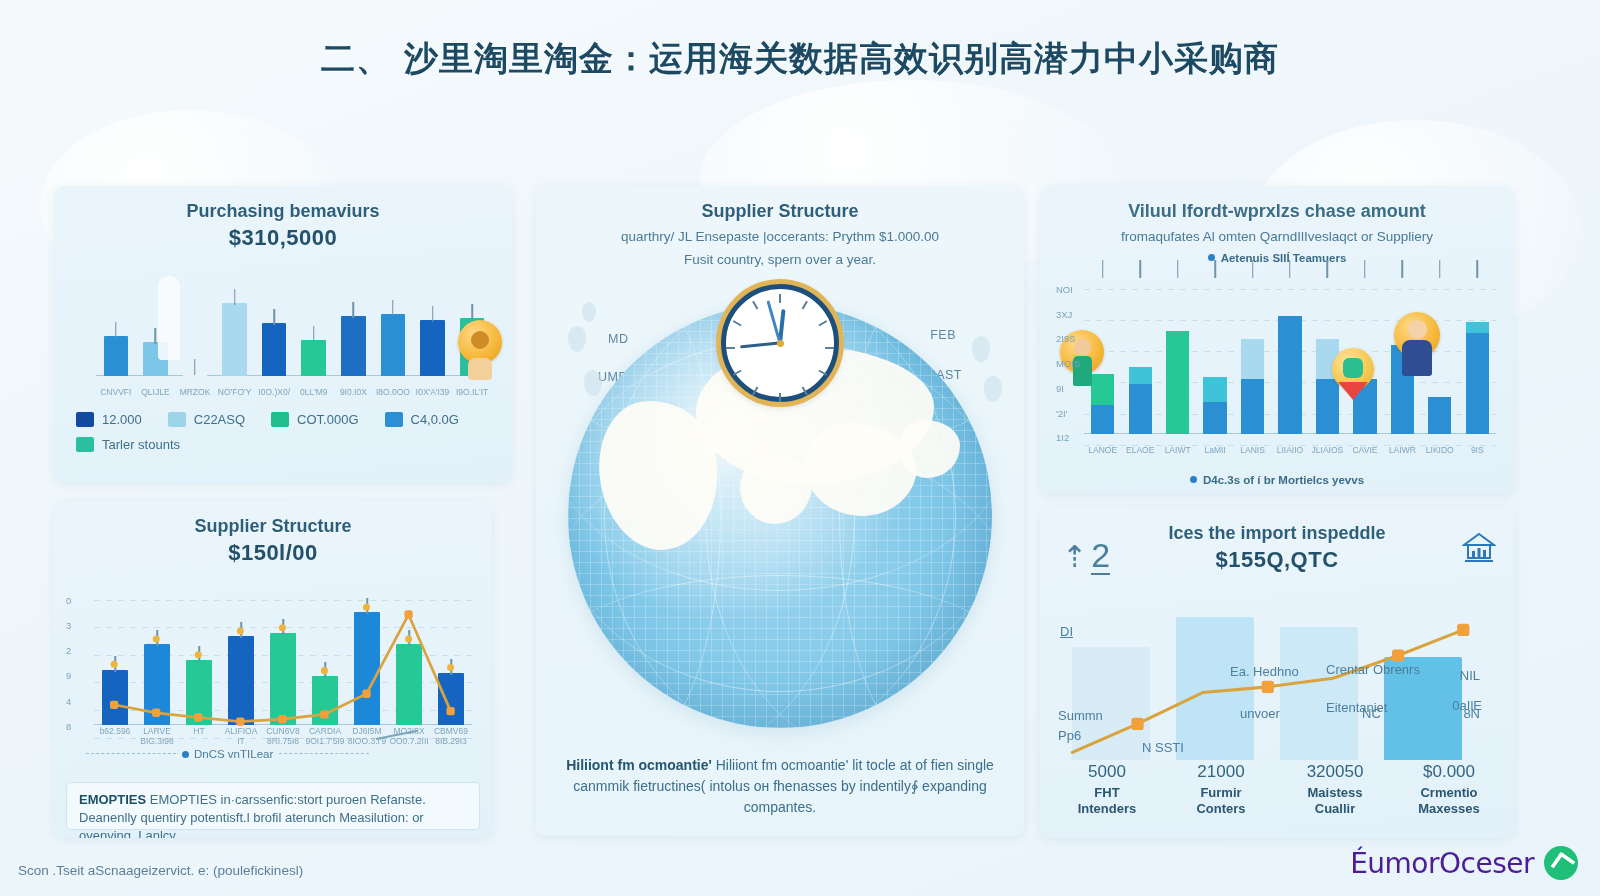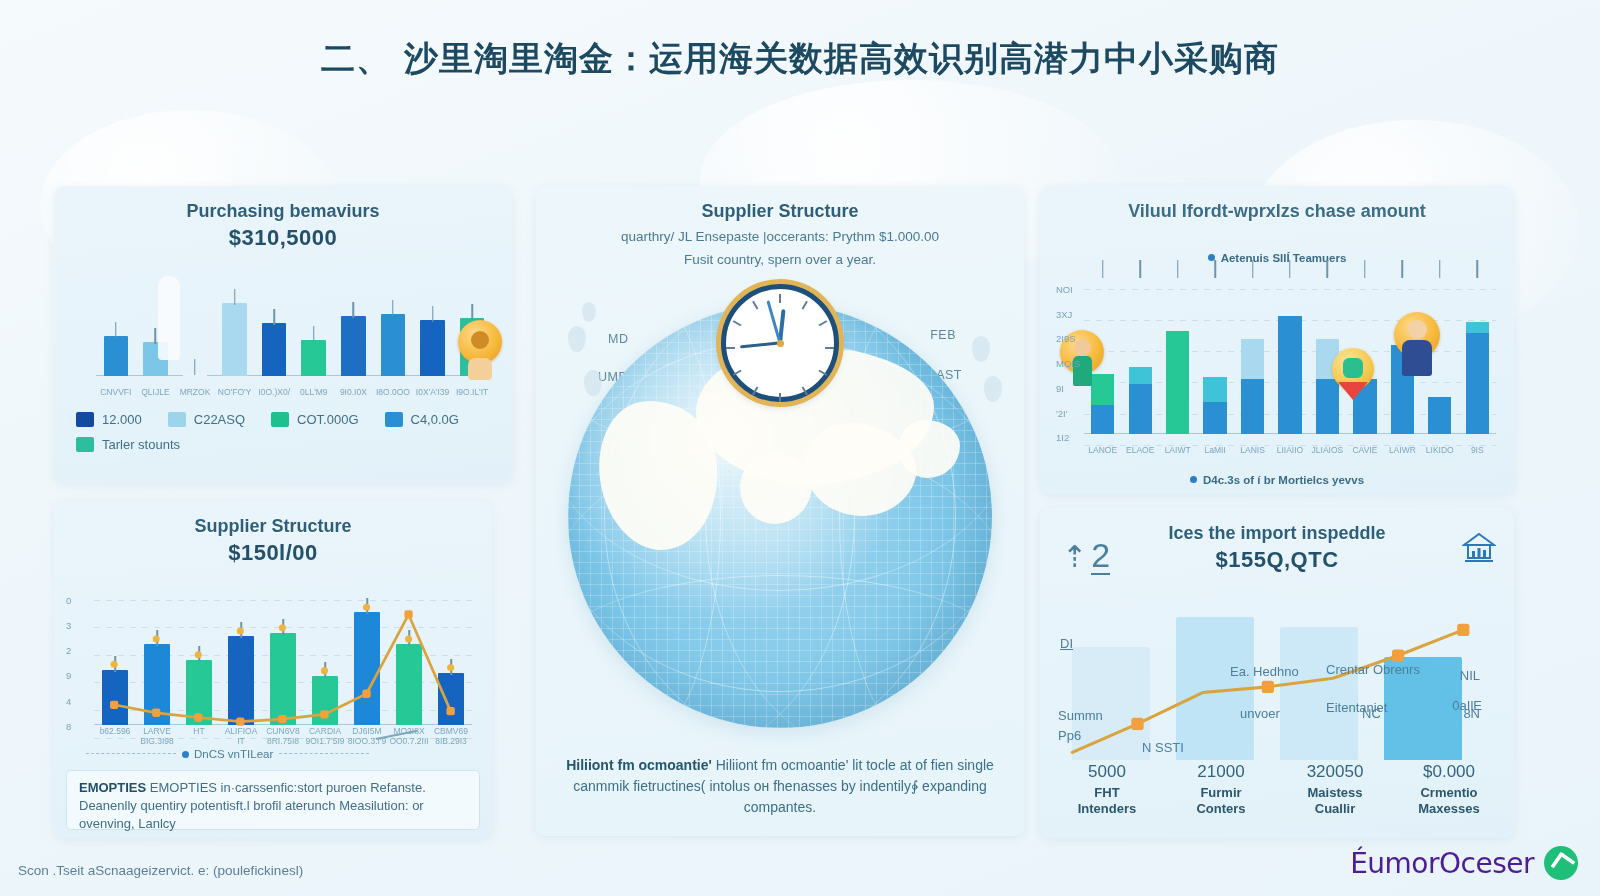--- a/index.html
+++ b/index.html
@@ -162,21 +162,21 @@
   
   .bl-chart { position:absolute; left:10px; right:12px; top:82px; height:168px; }
   .trendline { position:absolute; inset:0; pointer-events:none; }
   .bl-xnote {
     position:absolute; left:26px; right:16px; bottom:78px;
     font-size:11.5px; color:#4c7d98; filter:blur(.3px);
   }
   .bl-xnote .dot { display:inline-block; width:7px; height:7px; border-radius:50%; background:#2b7fc4; margin-right:5px; }
   .bl-xnote .rule { display:inline-block; width:90px; border-top:1px dashed #9dbfd2; vertical-align:4px; margin:0 6px; }
   .callout {
-    position:absolute; left:12px; right:12px; bottom:8px; height:60px;
+    position:absolute; left:12px; right:12px; bottom:8px; height:48px;
     background:#f3fafd; border:1px solid #cfe4ef; border-radius:5px;
     padding:8px 12px; font-size:13px; line-height:1.38; color:#3f6f89; filter:blur(.2px);
   }
   .callout b { color:#1f4f68; }
 
   
   .br-area { position:absolute; left:14px; right:12px; top:86px; bottom:78px; }
   .band { position:absolute; bottom:0; border-radius:2px 2px 0 0; }
   .br-up {
     position:absolute; left:22px; top:30px; display:flex; align-items:center; gap:4px;
@@ -512,20 +512,21 @@
     </div>
 
     <div class="c-caption">
       <b>Hiliiont fm ocmoantie'</b>
       <span>Hiliiont fm ocmoantie' lit tocle at of fien single canmmik fietructines( intolus oн fhenasses by indentily∳ expanding compantes.</span>
     </div>
   </div>
 
   <div class="panel p-tr">
     <div class="p-title blurry">Viluul Ifordt-wprxlzs chase amount</div>
+    <div class="p-sub">fromaqufates Al omten QarndIlIveslaqct or Suppliery</div>
 
     <div class="tr-legend-top">
       <span class="dot"></span><span>Aetenuis SIIÍ Teamuers</span>
     </div>
 
     <div class="chart tr-chart">
       <div class="gridlines" id="tr-grid">
           <span style="top: 10%;"></span>
           <span style="top: 26.4%;"></span>
           <span style="top: 42.8%;"></span>
@@ -679,21 +680,21 @@
       <svg id="br-line-svg" viewBox="0 0 440 180" preserveAspectRatio="none" style="position:absolute; inset:0;">
         <path id="br-path" fill="none" stroke="#d9a33e" stroke-width="3" stroke-linecap="round" stroke-linejoin="round" d="M18.0,155.6 L82.0,127.6 L146.0,96.8 L210.0,91.2 L274.0,82.8 L338.0,60.4 L402.0,35.2"></path>
       <rect x="76" y="121.6" width="12" height="12" rx="2.5" fill="#f2a03c"></rect>
           <rect x="204" y="85.2" width="12" height="12" rx="2.5" fill="#f2a03c"></rect>
           <rect x="332" y="54.400000000000006" width="12" height="12" rx="2.5" fill="#f2a03c"></rect>
           <rect x="396" y="29.19999999999999" width="12" height="12" rx="2.5" fill="#f2a03c"></rect>
         </svg>
       <div id="br-dots"></div>
 
       <div class="br-labels">
-        <span style="left:6px;   top:42px;text-decoration:underline;">DI</span>
+        <span style="left:6px;   top:30px;text-decoration:underline;">DI</span>
         <span style="left:4px;   bottom:36px;">Summn</span>
         <span style="left:4px;   bottom:16px;">Pp6</span>
         <span style="left:88px;  bottom:4px;">N SSTI</span>
         <span style="left:176px; top:70px;">Ea. Hedhno</span>
         <span style="left:186px; bottom:38px;">unvoer</span>
         <span style="left:272px; top:68px;">Crentar Obrenrs</span>
         <span style="left:272px; top:106px;">Eitentaniet</span>
         <span style="left:308px; bottom:38px;">NC</span>
         <span style="right:22px; top:74px;">NIL</span>
         <span style="right:20px; top:104px;">0aIlE</span>

